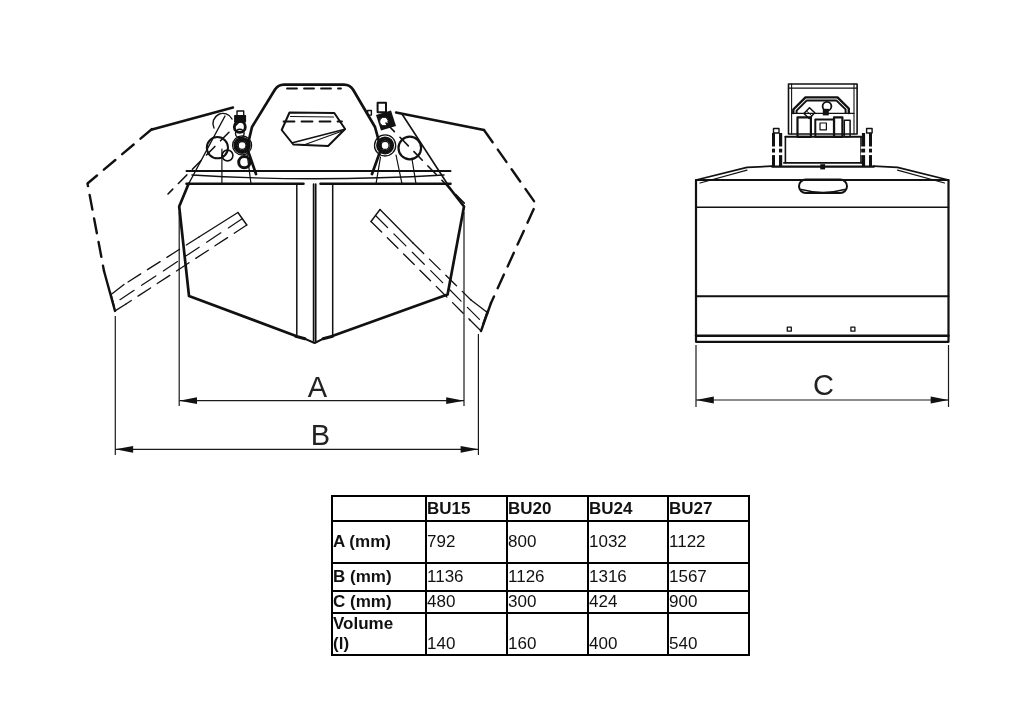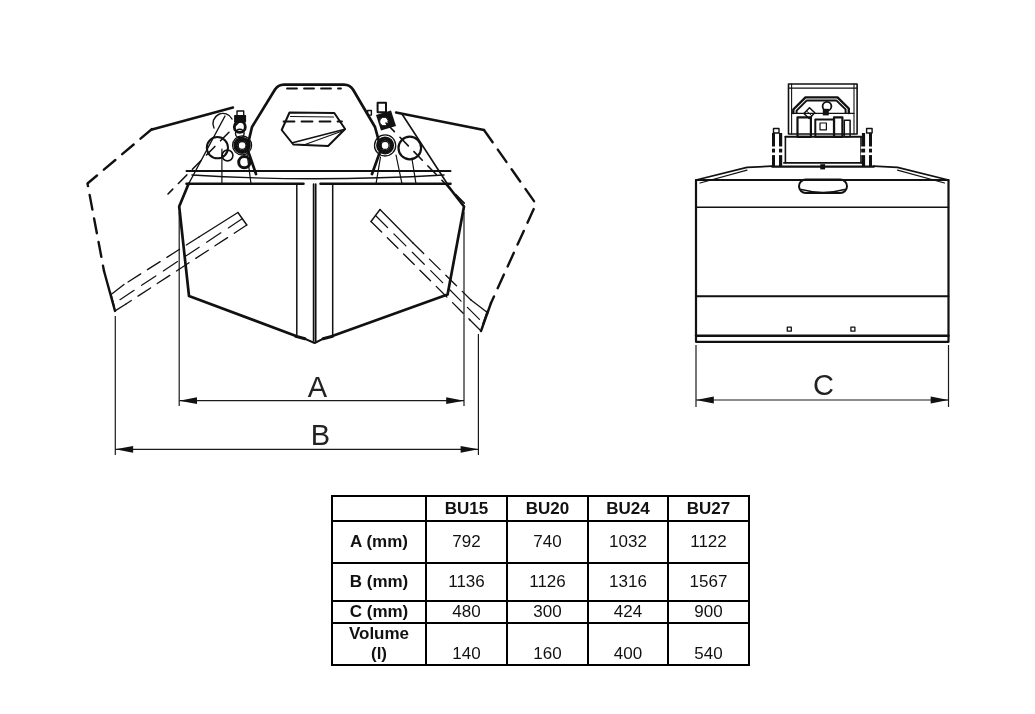--- a/index.html
+++ b/index.html
@@ -1,20 +1,20 @@
 <!DOCTYPE html>
 <html><head><meta charset="utf-8">
 <style>
 html,body{margin:0;padding:0;background:#fff;width:1035px;height:714px;overflow:hidden}
 *{box-sizing:border-box}
 body{font-family:"Liberation Sans",sans-serif}
 #stage{position:relative;width:1035px;height:714px}
 svg{position:absolute;left:0;top:0}
 table{border-collapse:collapse;position:absolute;left:331px;top:495px;table-layout:fixed;background:#fff}
-td{border:2px solid #000;font-size:17px;color:#111;text-align:center;padding:0;font-family:"Liberation Sans",sans-serif}
+td{border:2px solid #000;font-size:17px;color:#111;text-align:left;padding:0;font-family:"Liberation Sans",sans-serif}
 td.b{font-weight:bold}
 td.vb{vertical-align:bottom;}
 </style></head>
 <body>
 <div id="stage">
 <svg width="1035" height="714" viewBox="0 0 1035 714">
 
 <g stroke="#1a1a1a" stroke-width="1.2" fill="none">
 <line x1="179.2" y1="212" x2="179.2" y2="406"></line>
 <line x1="464" y1="212" x2="464" y2="406"></line>
@@ -179,25 +179,25 @@
         <tr style="height:25px">
           <td></td>
           <td class="b">BU15</td>
           <td class="b">BU20</td>
           <td class="b">BU24</td>
           <td class="b">BU27</td>
         </tr>
 <tr style="height:42px">
           <td class="b">A (mm)</td>
           <td>792</td>
-          <td>740</td>
+          <td>800</td>
           <td>1032</td>
           <td>1122</td>
         </tr>
-<tr style="height:38px">
+<tr style="height:28px">
           <td class="b">B (mm)</td>
           <td>1136</td>
           <td>1126</td>
           <td>1316</td>
           <td>1567</td>
         </tr>
 <tr style="height:20px">
           <td class="b">C (mm)</td>
           <td>480</td>
           <td>300</td>

